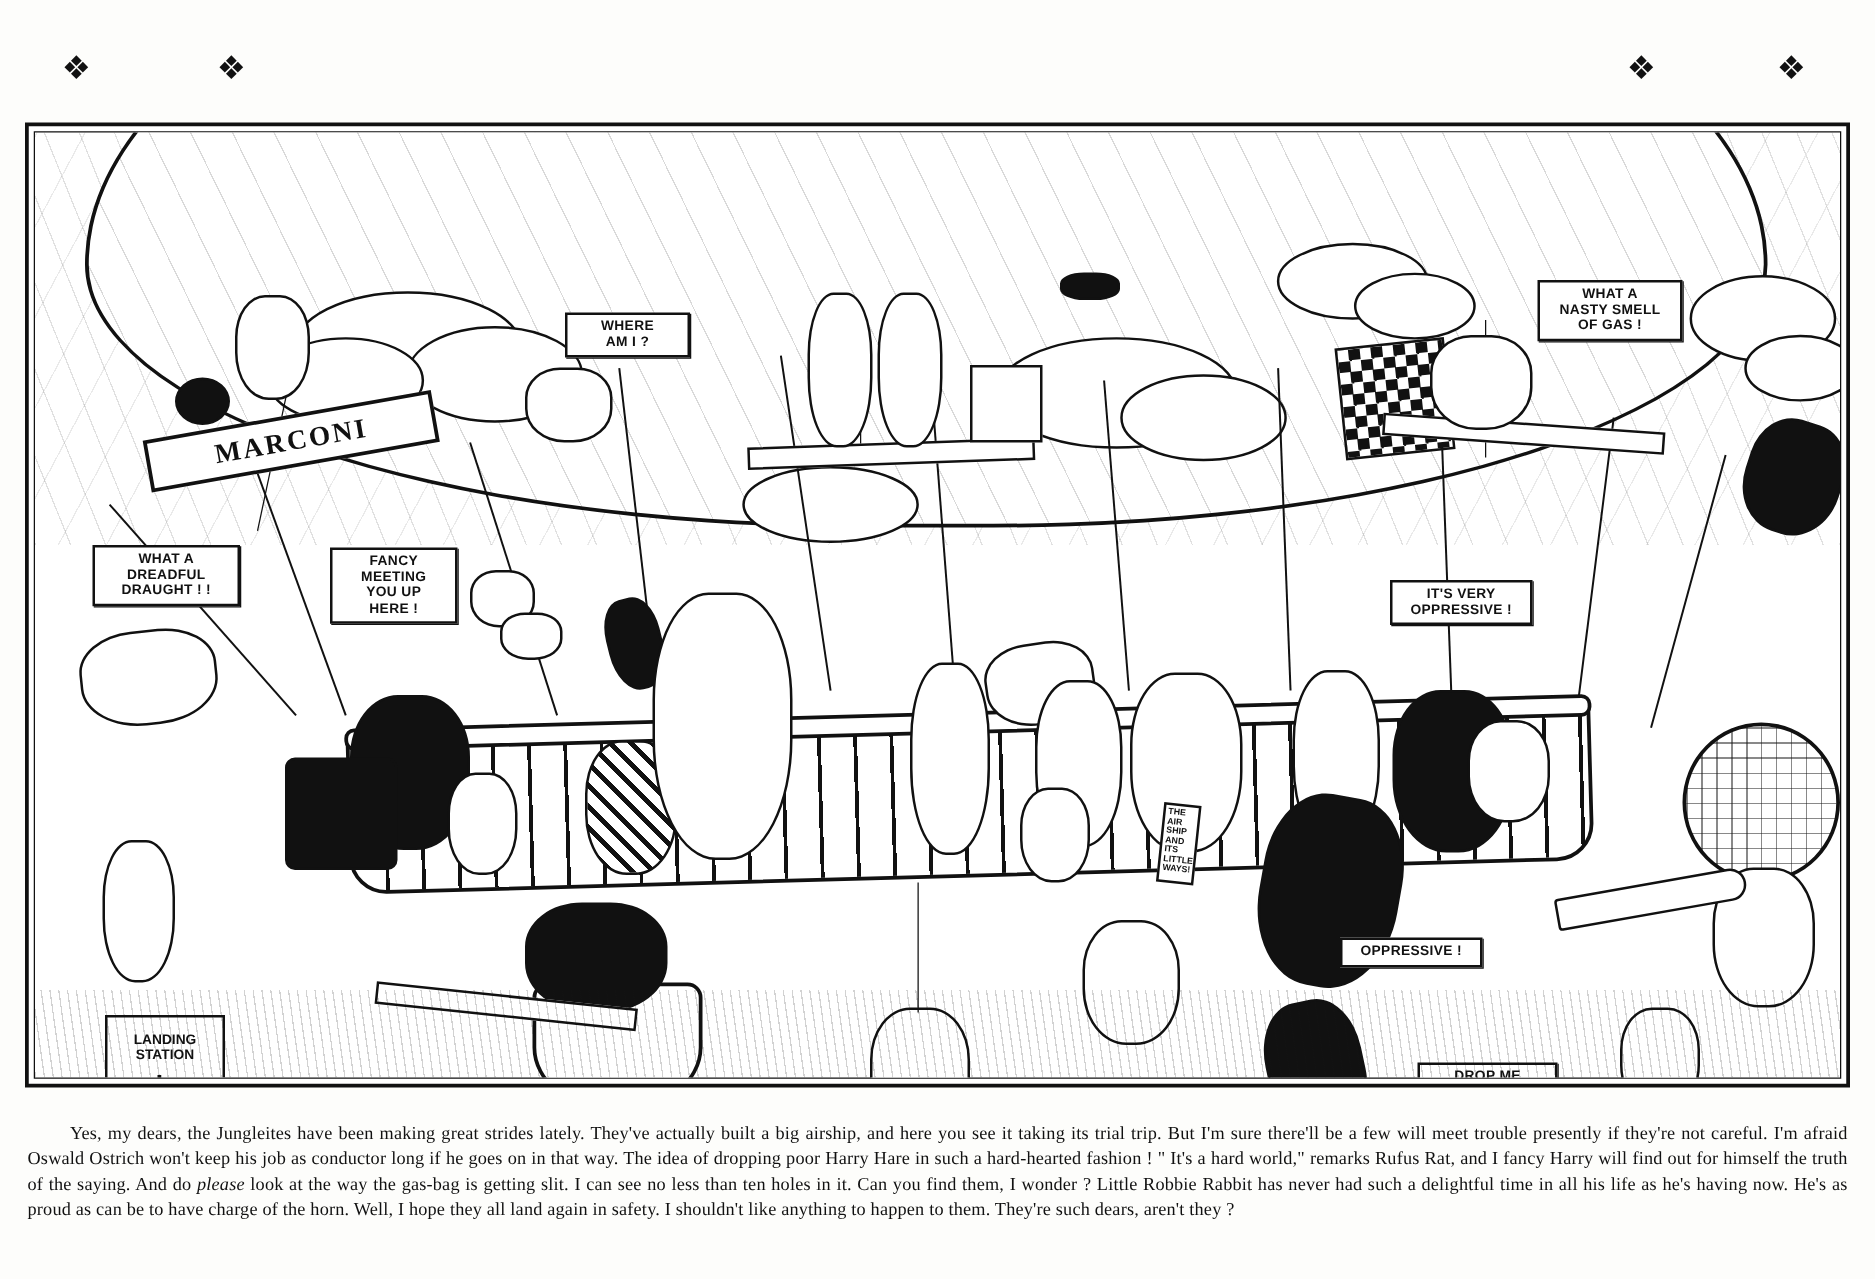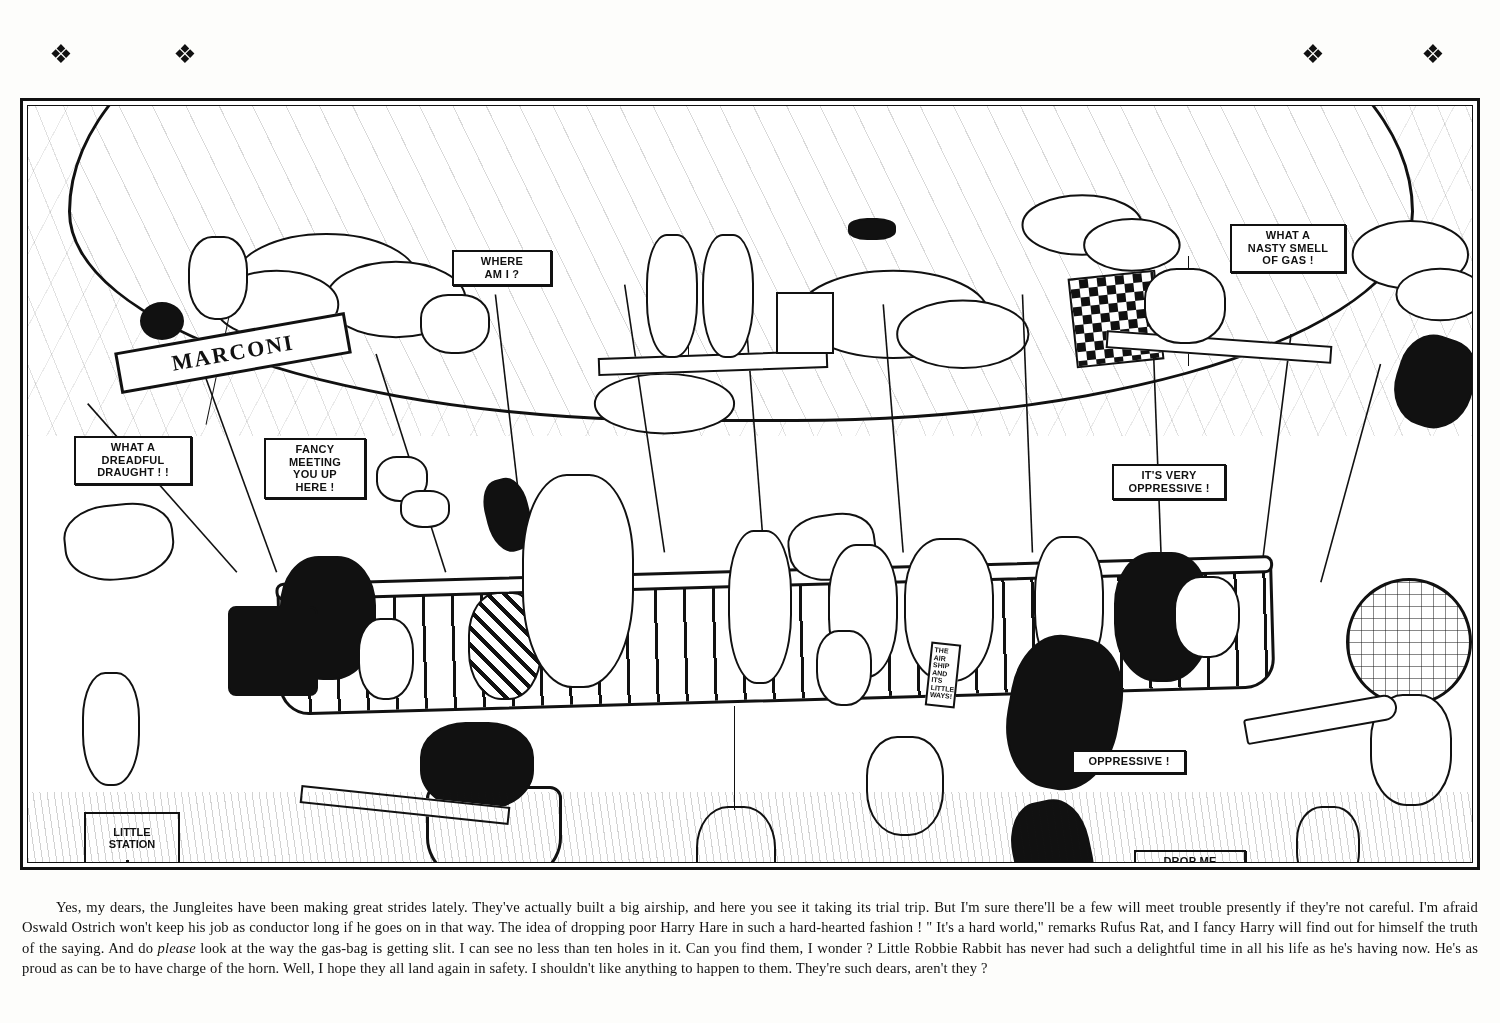--- a/index.html
+++ b/index.html
@@ -423,21 +423,21 @@
       <div class="bubble" style="left:1106px; top:744px; width:96px;">DROP ME
 HERE,
 CONDUCTOR !</div>
       <div class="bubble" style="left:1044px; top:644px; width:98px;">OPPRESSIVE !</div>
 
       <div class="basket-balloon"></div>
       <div class="fig soft" style="left:1342px; top:588px; width:78px; height:108px;"></div>
       <div class="fig" style="left:1216px; top:600px; width:150px; height:22px; transform:rotate(-10deg); border-radius:4px 16px 16px 4px;"></div>
       <div class="fig soft" style="left:1268px; top:700px; width:60px; height:80px;"></div>
 
-      <div class="signpost">LITTLE
+      <div class="signpost">LANDING
 STATION</div>
       <div class="signpost-leg"></div>
 
       <div class="fig soft" style="left:54px; top:566px; width:54px; height:110px;"></div>
 
       <div class="ground-hatch"></div>
 
     </div>
   </div>
 

